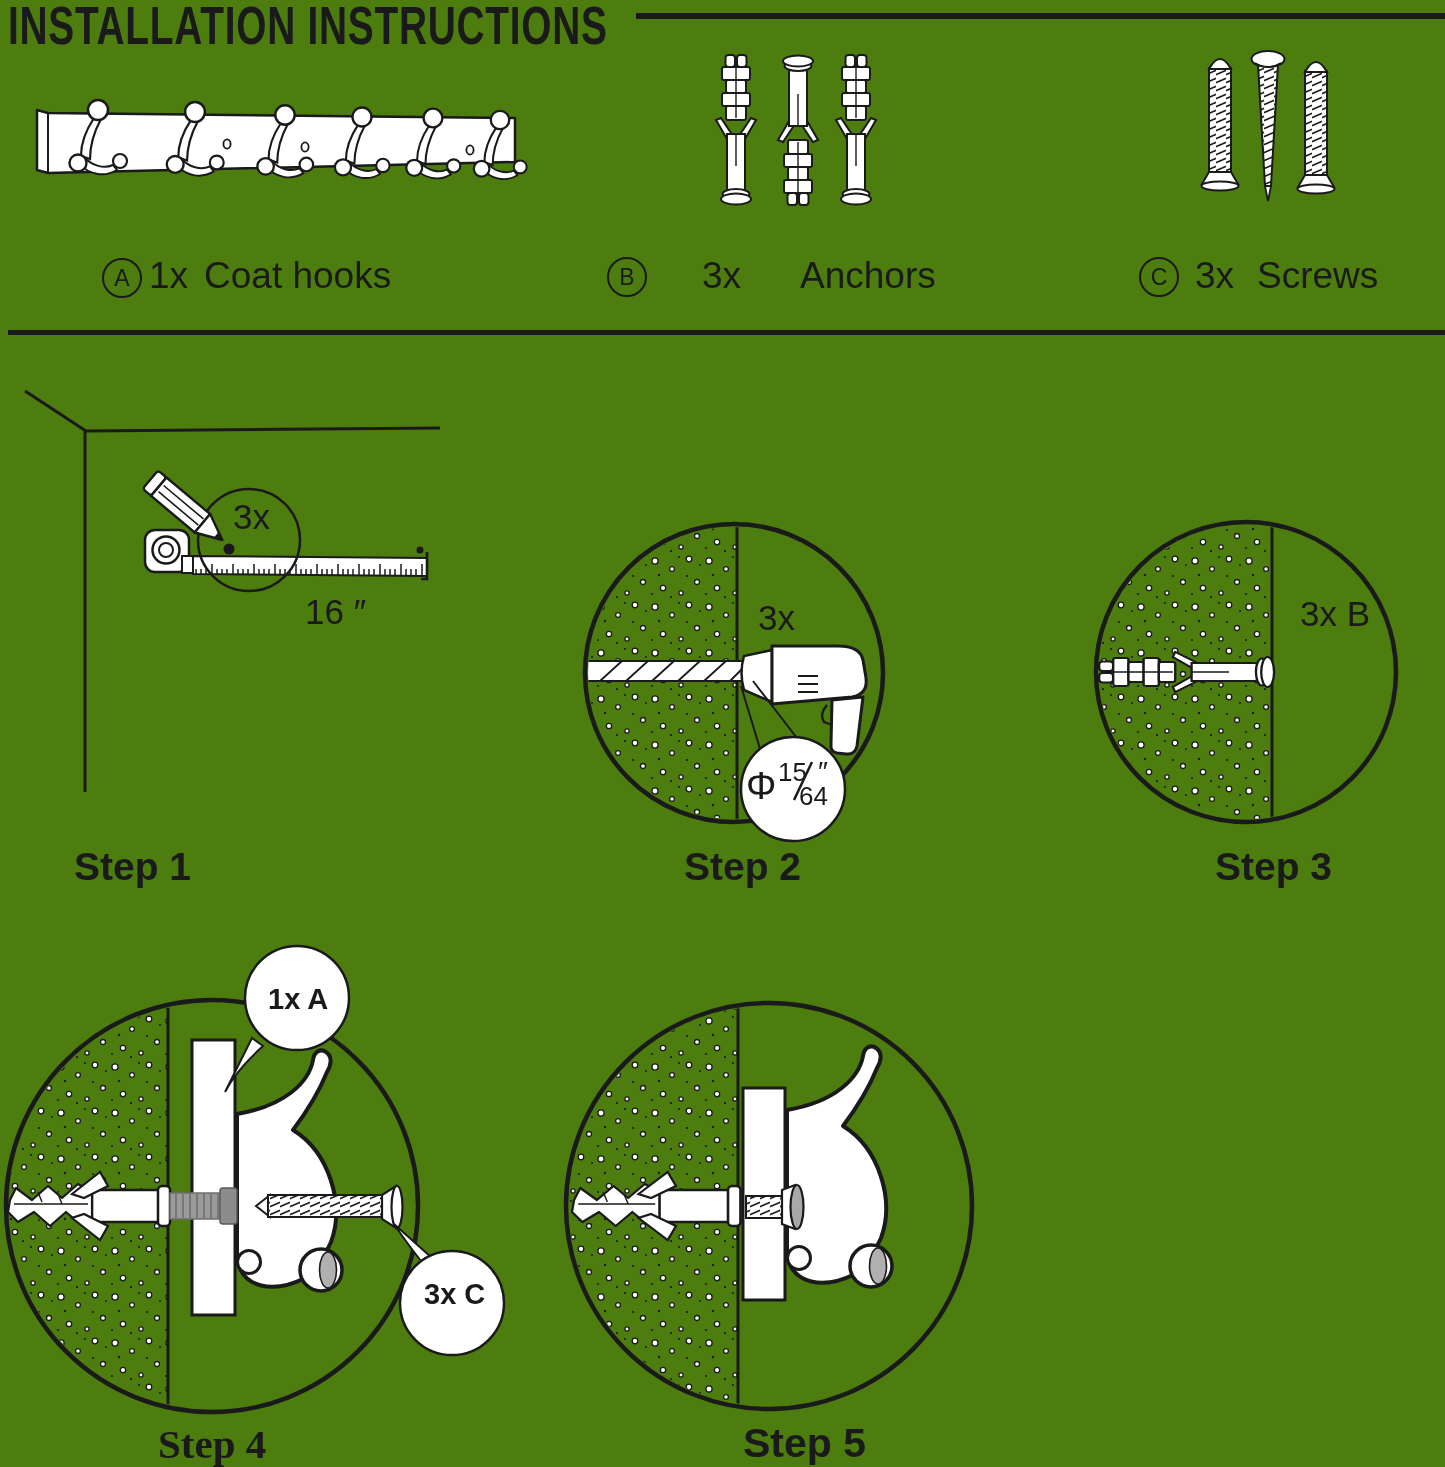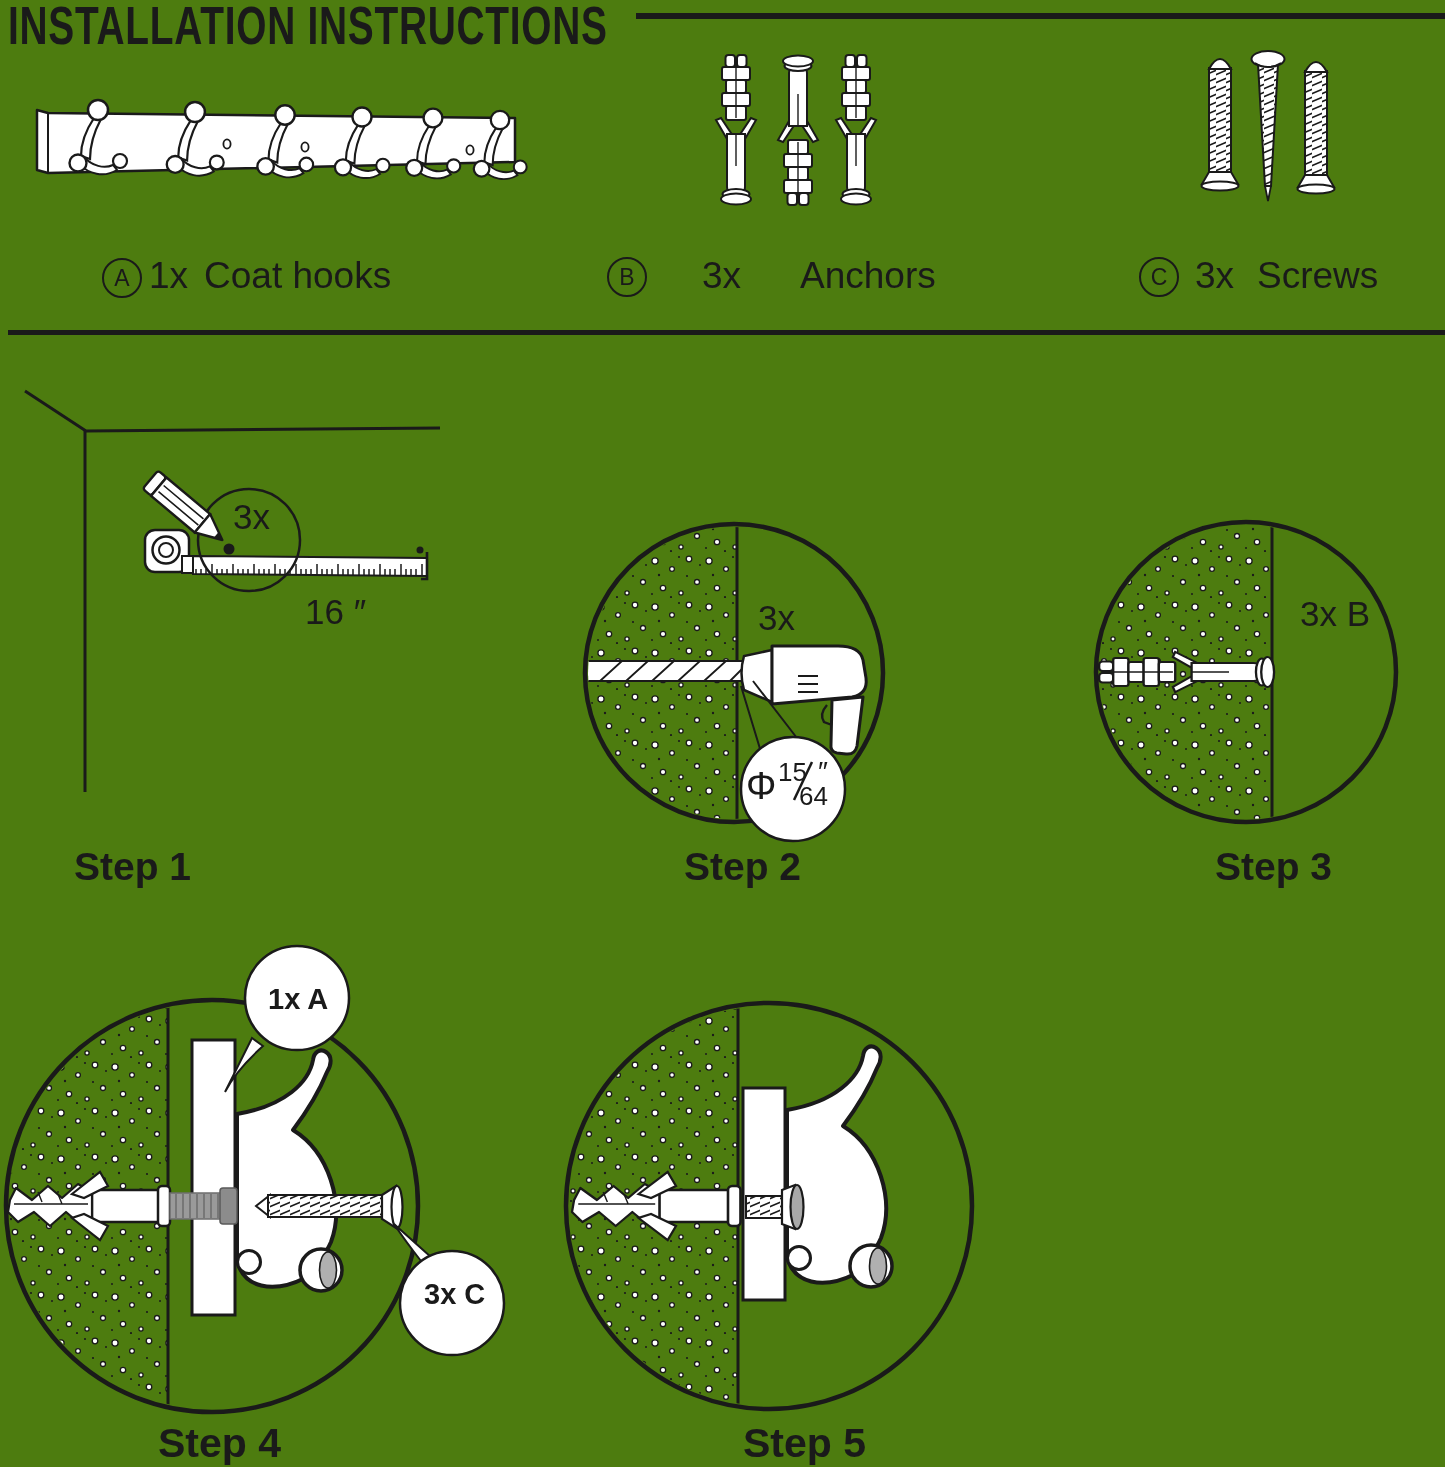--- a/index.html
+++ b/index.html
@@ -276,16 +276,16 @@
 <div class="txt frac" style="left:778px;top:757px;">15</div>
 <div class="txt frac" style="left:799px;top:781px;">64</div>
 <div class="txt" style="left:818px;top:756px;font-size:28px;">″</div>
 <div class="txt steplbl" style="left:684px;top:845px;">Step 2</div>
 
 <div class="txt small" style="left:1300px;top:594px;">3x B</div>
 <div class="txt steplbl" style="left:1215px;top:845px;">Step 3</div>
 
 <div class="txt callout" style="left:268px;top:983px;">1x A</div>
 <div class="txt callout" style="left:424px;top:1232px;margin-top:46px;">3x C</div>
-<div class="txt steplbl" style="left:158px;top:1420px;font-size:41px;">Step 4</div>
+<div class="txt steplbl" style="left:158px;top:1420px;font-size:41px;font-family:Liberation Serif, serif;">Step 4</div>
 <div class="txt steplbl" style="left:719px;top:1420px;font-size:41px;margin-left:24px;">Step 5</div>
 
 </div>
 
 </body></html>

